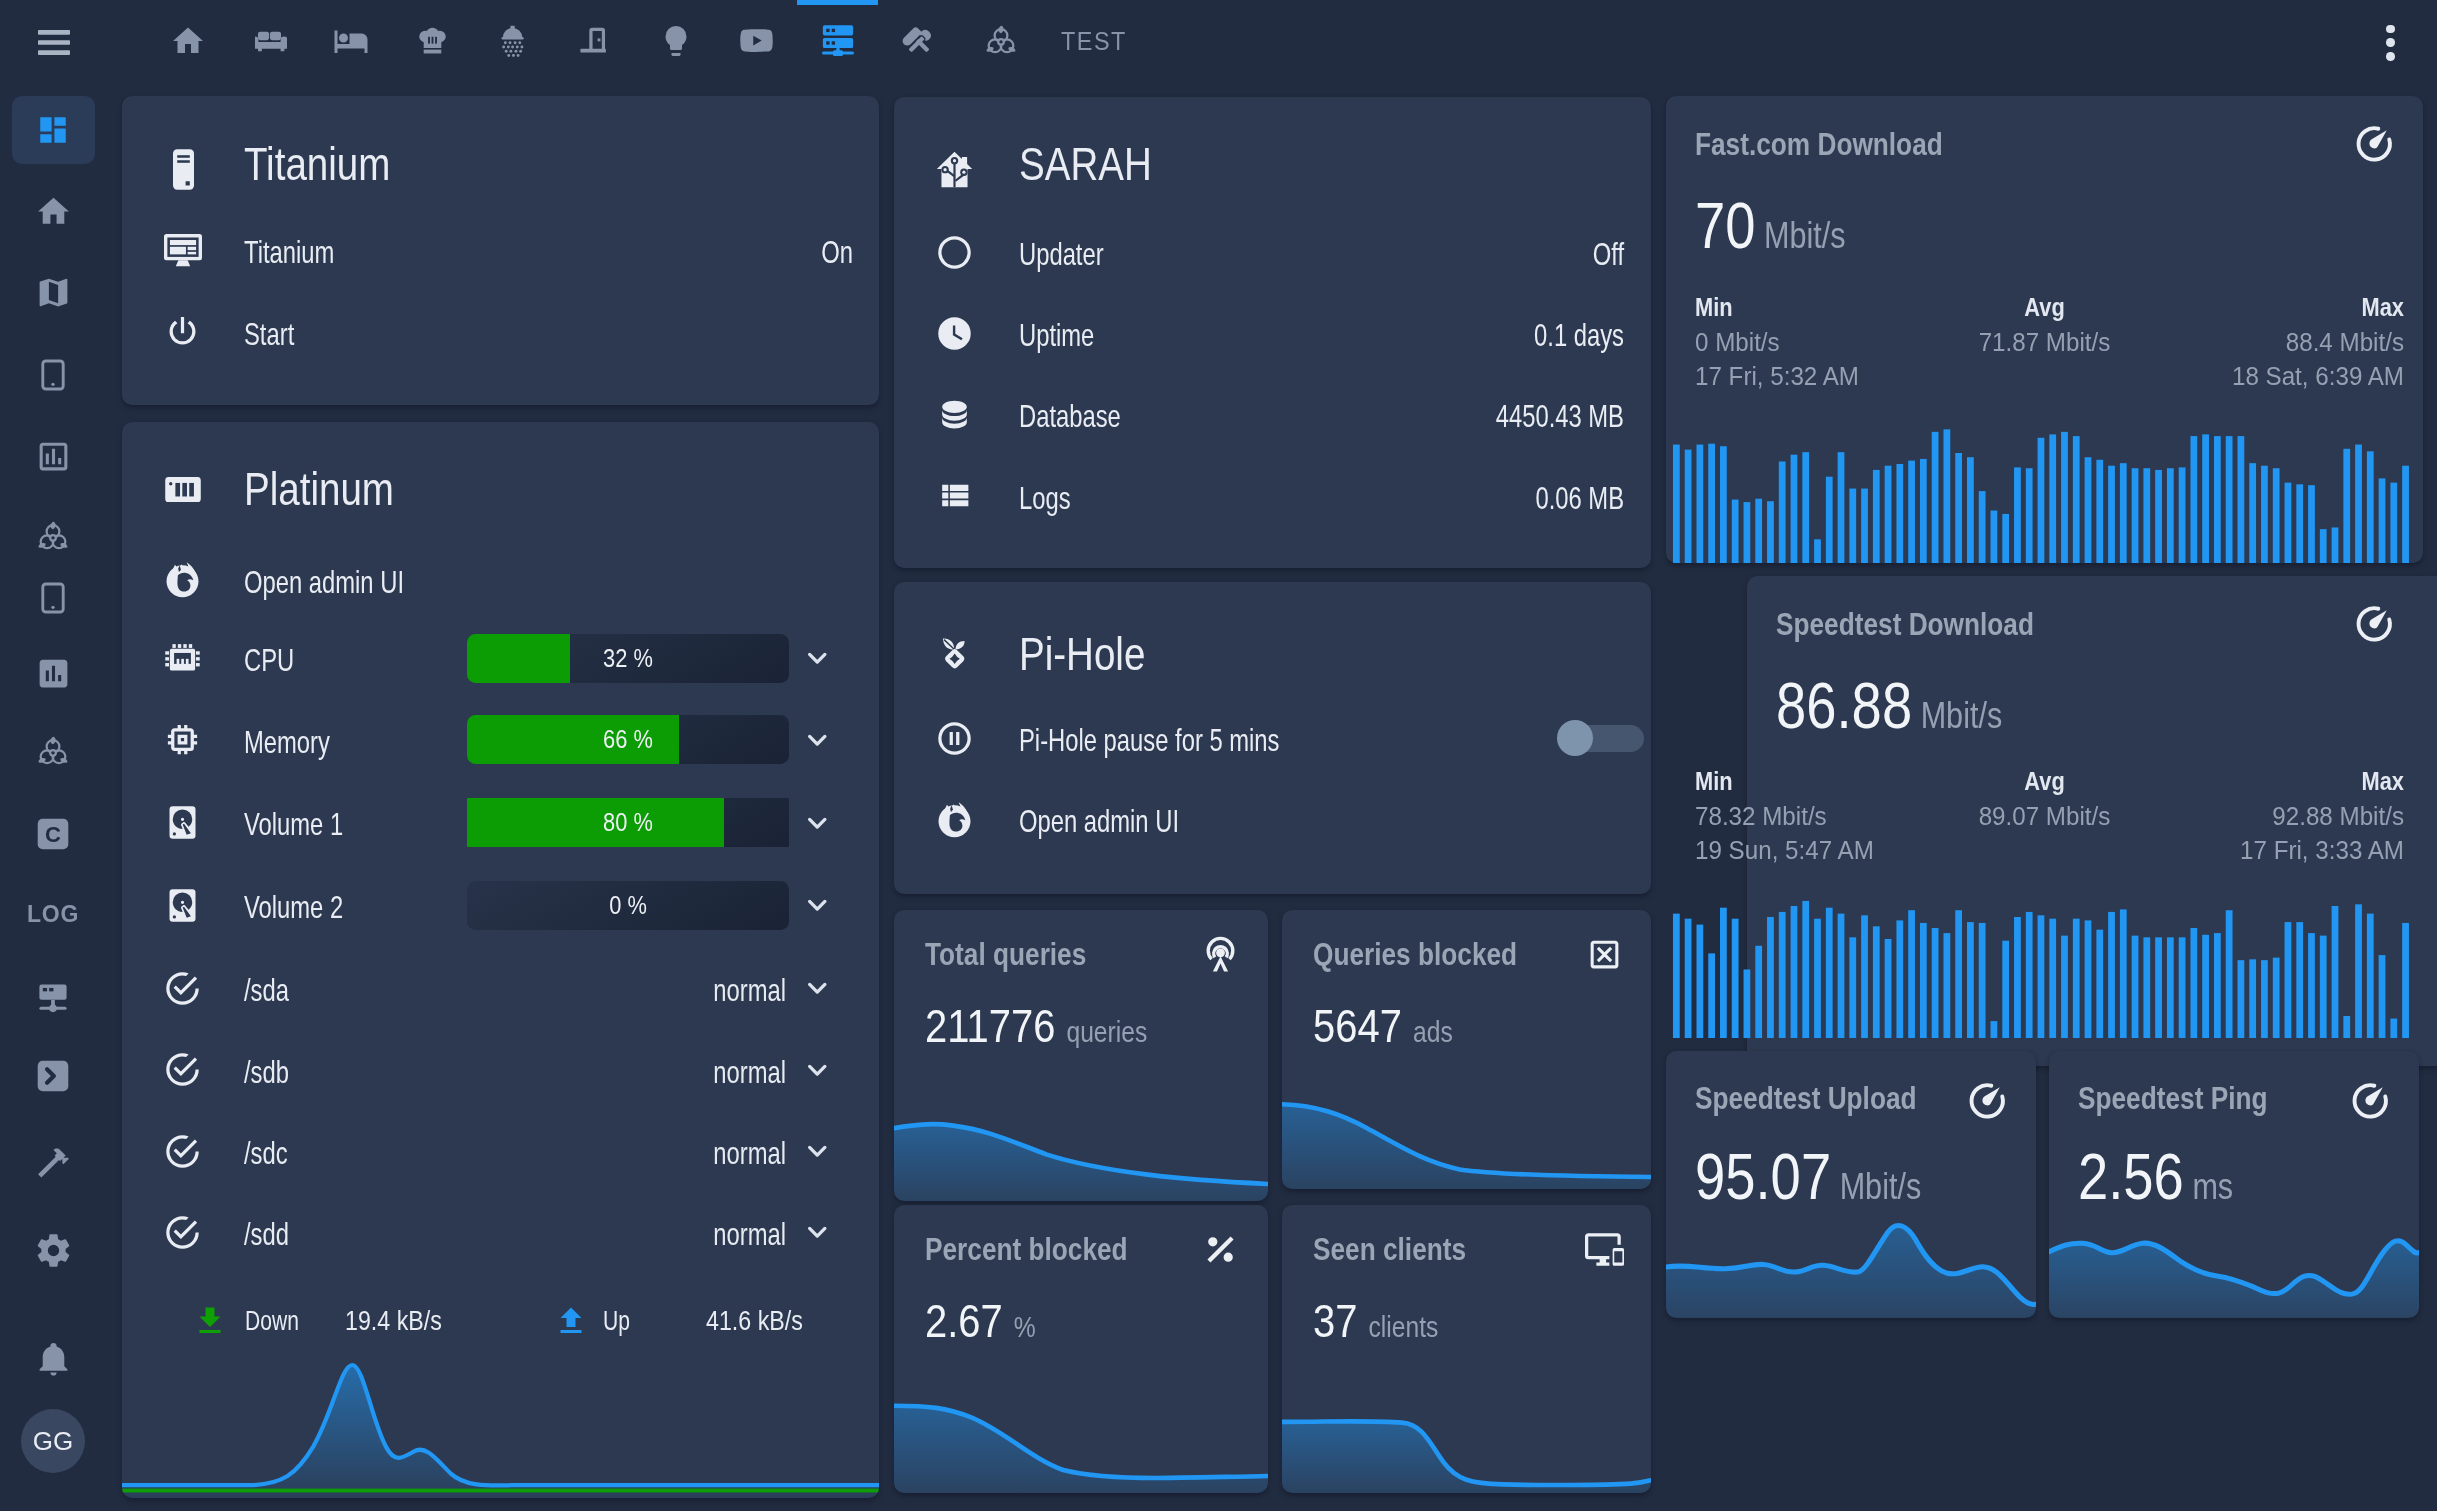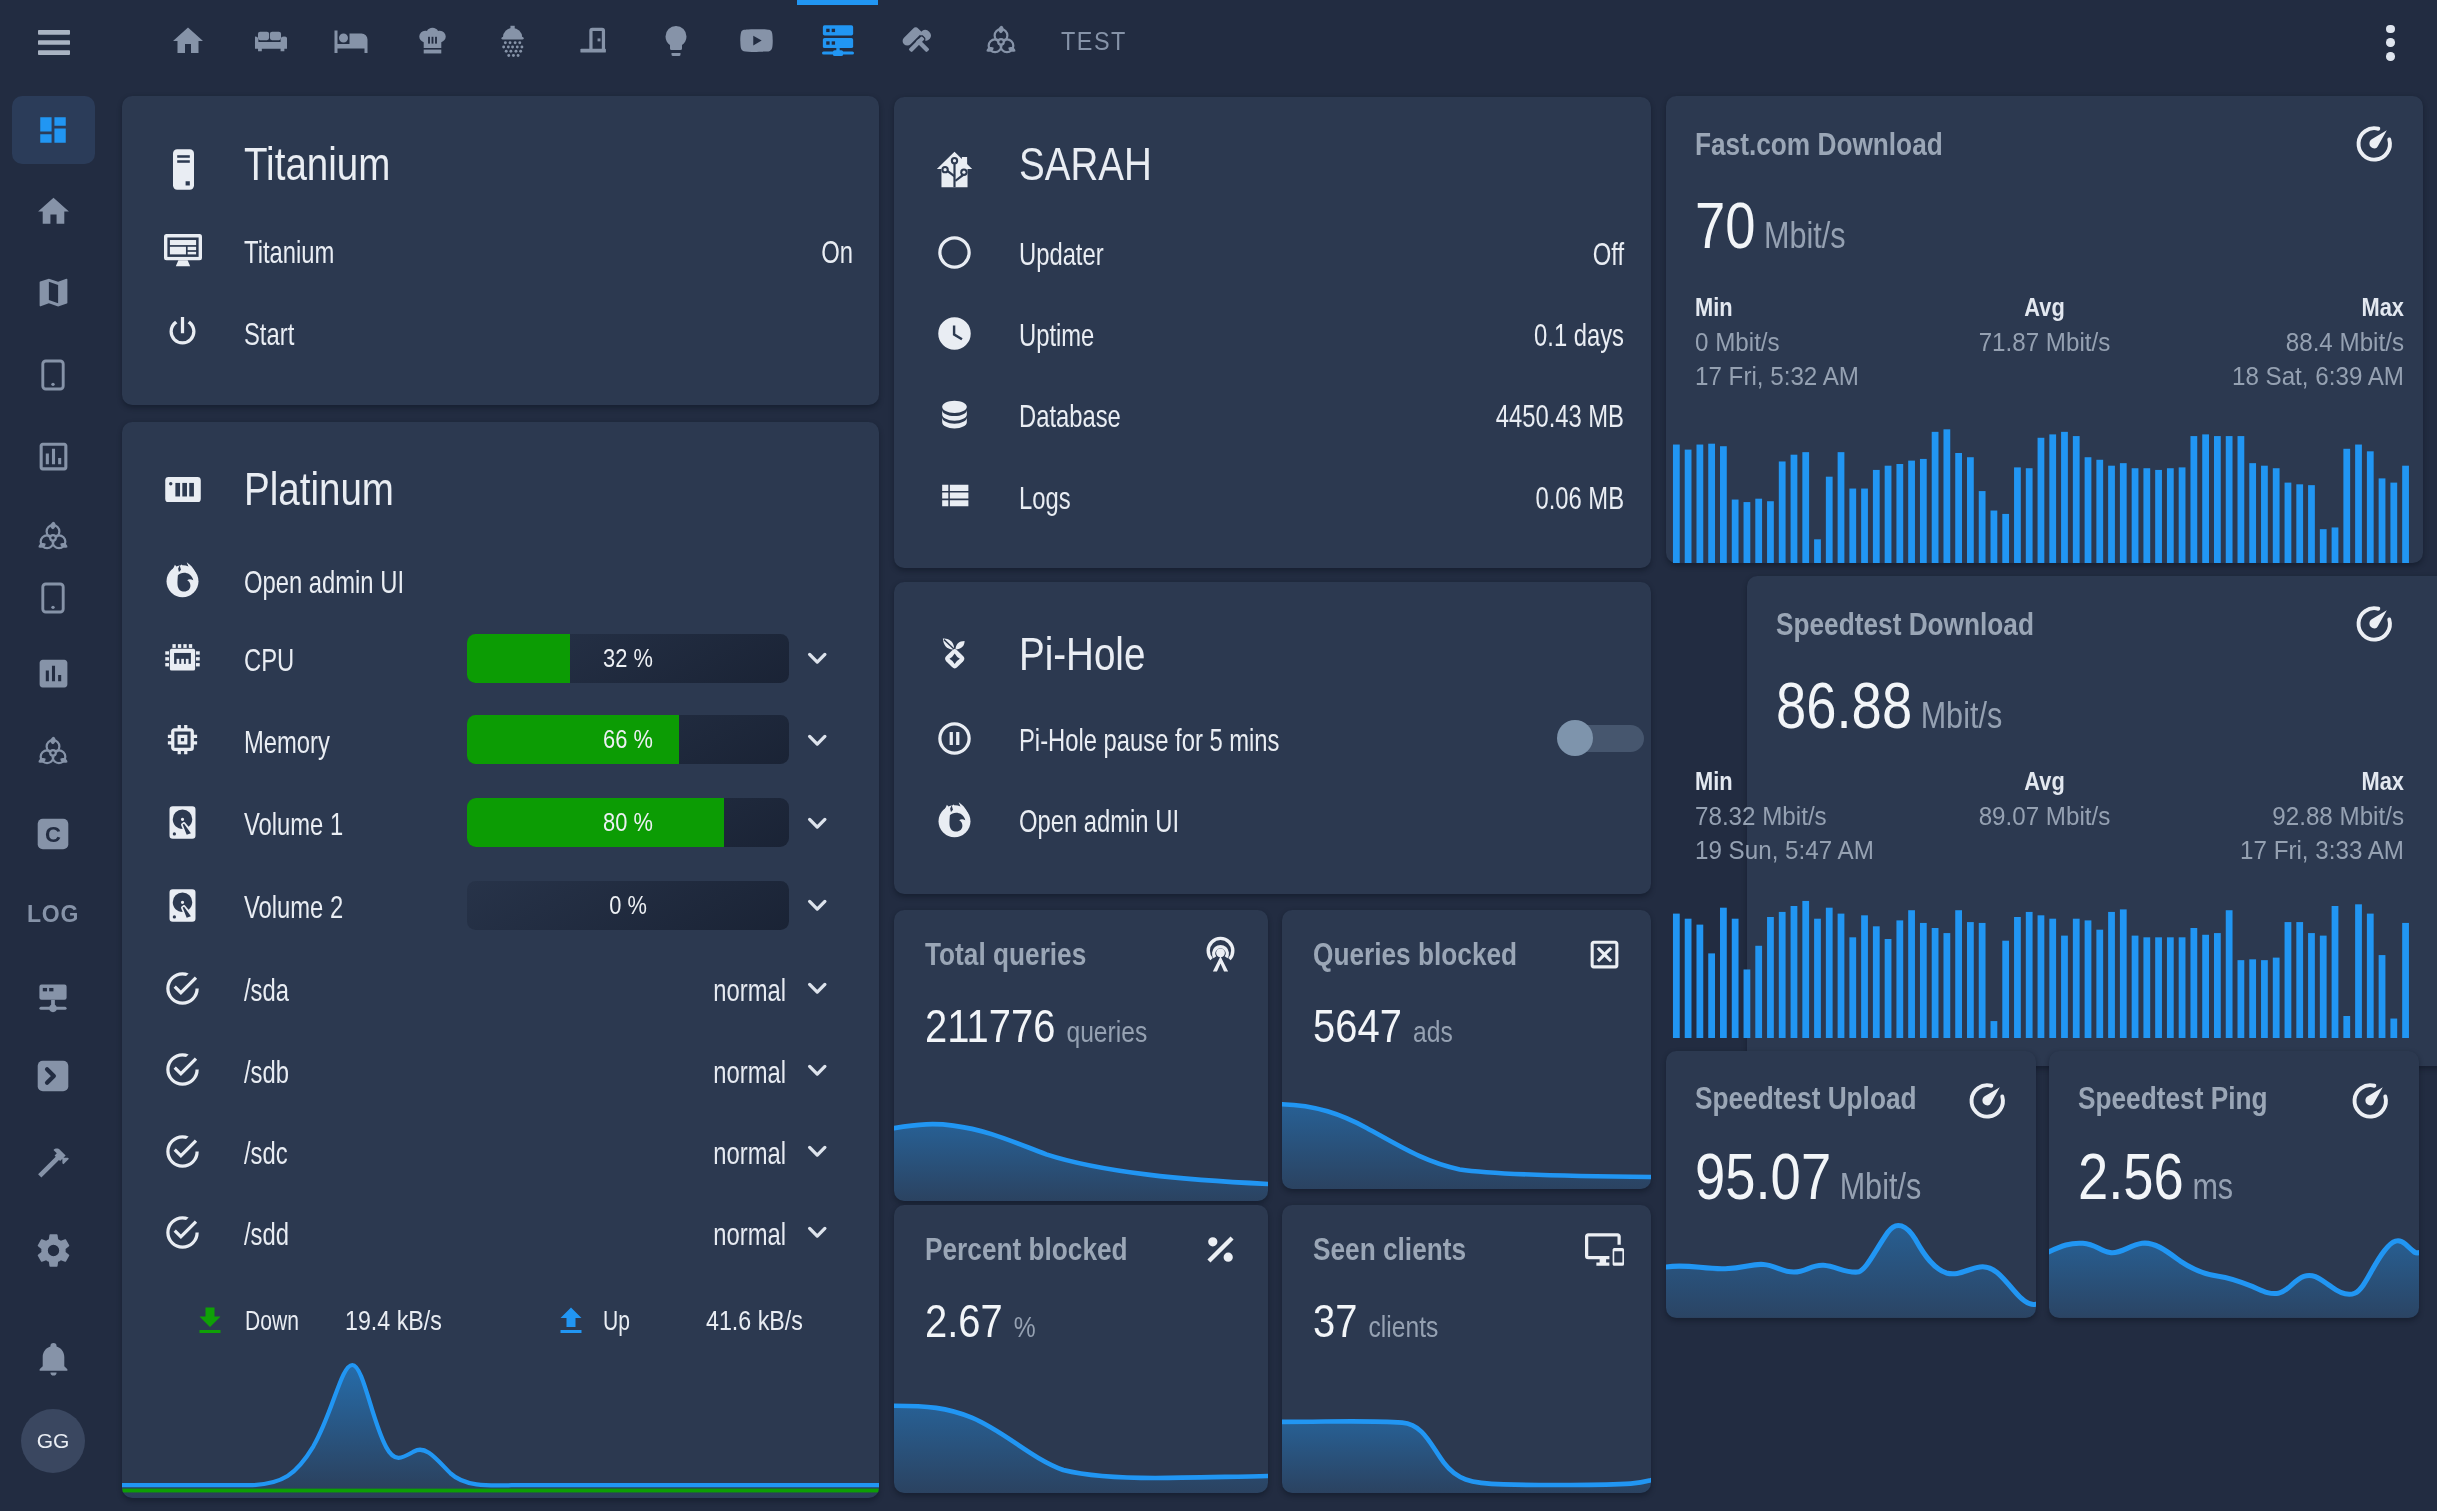--- a/index.html
+++ b/index.html
@@ -167,21 +167,21 @@
 <svg style="position:absolute;left:35px;top:1144px" width="37" height="37" viewBox="0 0 24 24" fill="#8693a8">
     <path d="M2,19.63L13.43,8.2L12.72,7.5L14.14,6.07L12,3.89C13.2,2.7 15.09,2.7 16.27,3.89L19.87,7.5L18.45,8.91H21.29L22,9.62L18.45,13.21L17.74,12.5V9.62L16.27,11.04L15.56,10.33L4.13,21.76L2,19.63Z"></path>
   </svg>
 <svg style="position:absolute;left:34px;top:1231px" width="39" height="39" viewBox="0 0 24 24" fill="#8693a8">
     <path d="M12,15.5A3.5,3.5 0 0,1 8.5,12A3.5,3.5 0 0,1 12,8.5A3.5,3.5 0 0,1 15.5,12A3.5,3.5 0 0,1 12,15.5M19.43,12.97C19.47,12.65 19.5,12.33 19.5,12C19.5,11.67 19.47,11.34 19.43,11L21.54,9.37C21.73,9.22 21.78,8.95 21.66,8.73L19.66,5.27C19.54,5.05 19.27,4.96 19.05,5.05L16.56,6.05C16.04,5.66 15.5,5.32 14.87,5.07L14.5,2.42C14.46,2.18 14.25,2 14,2H10C9.75,2 9.54,2.18 9.5,2.42L9.13,5.07C8.5,5.32 7.96,5.66 7.44,6.05L4.95,5.05C4.73,4.96 4.46,5.05 4.34,5.27L2.34,8.73C2.21,8.95 2.27,9.22 2.46,9.37L4.57,11C4.53,11.34 4.5,11.67 4.5,12C4.5,12.33 4.53,12.65 4.57,12.97L2.46,14.63C2.27,14.78 2.21,15.05 2.34,15.27L4.34,18.73C4.46,18.95 4.73,19.03 4.95,18.95L7.44,17.94C7.96,18.34 8.5,18.68 9.13,18.93L9.5,21.58C9.54,21.82 9.75,22 10,22H14C14.25,22 14.46,21.82 14.5,21.58L14.87,18.93C15.5,18.67 16.04,18.34 16.56,17.94L19.05,18.95C19.27,19.03 19.54,18.95 19.66,18.73L21.66,15.27C21.78,15.05 21.73,14.78 21.54,14.63L19.43,12.97Z"></path>
   </svg>
 <svg style="position:absolute;left:35px;top:1340px" width="37" height="37" viewBox="0 0 24 24" fill="#8693a8">
     <path d="M21,19V20H3V19L5,17V11C5,7.9 7.03,5.17 10,4.29C10,4.19 10,4.1 10,4A2,2 0 0,1 12,2A2,2 0 0,1 14,4C14,4.1 14,4.19 14,4.29C16.97,5.17 19,7.9 19,11V17L21,19M14,21A2,2 0 0,1 12,23A2,2 0 0,1 10,21"></path>
   </svg>
 <div class="abs" style="left:21px;top:1409px;width:64px;height:64px;border-radius:50%;background:#3a4760"></div>
-<div class="abs" style="left:53px;top:1441px;transform:translate(-50%,-50%);font-size:21px;color:#e9edf3">GG</div>
+<div class="abs" style="left:53px;top:1441px;transform:translate(-50%,-50%);font-size:26px;color:#e9edf3">GG</div>
 <div class="card" style="left:122px;top:96px;width:757px;height:309px"></div>
 <svg style="position:absolute;left:173px;top:149px" width="21" height="41" viewBox="0 0 25 48" fill="#e9edf3">
     <rect x="0" y="0" width="25" height="48" rx="5"></rect>
     <rect x="5" y="7" width="15" height="3" fill="#2c3950"></rect>
     <rect x="5" y="13" width="15" height="3" fill="#2c3950"></rect>
     <rect x="15" y="38" width="5" height="5" fill="#2c3950"></rect>
   </svg>
 <div class="ct" style="left:244px;top:163px">Titanium</div>
 <svg style="position:absolute;left:164px;top:234px" width="38" height="34" viewBox="0 0 45 40" fill="#e9edf3">
     <rect x="0" y="0" width="45" height="31" rx="3"></rect>
@@ -247,21 +247,21 @@
   </svg>
 <div class="rl" style="left:244px;top:907px">Volume 2</div>
 <div class="abs" style="left:467px;top:634px;width:322px;height:49px;border-radius:8.5px;background:linear-gradient(150deg,#273349,#1a2335);overflow:hidden">
     <div class="abs" style="left:0;top:0;width:103px;height:49px;background:#0c9c04"></div>
     <div class="abs" style="left:0;top:50%;transform:translateY(-52%) scaleX(0.84);width:322px;text-align:center;font-size:26px;color:#edf0f4">32 %</div>
   </div>
 <div class="abs" style="left:467px;top:715px;width:322px;height:49px;border-radius:8.5px;background:linear-gradient(150deg,#273349,#1a2335);overflow:hidden">
     <div class="abs" style="left:0;top:0;width:212px;height:49px;background:#0c9c04"></div>
     <div class="abs" style="left:0;top:50%;transform:translateY(-52%) scaleX(0.84);width:322px;text-align:center;font-size:26px;color:#edf0f4">66 %</div>
   </div>
-<div class="abs" style="left:467px;top:798px;width:322px;height:49px;border-radius:9px;background:linear-gradient(150deg,#273349,#1a2335);overflow:hidden">
+<div class="abs" style="left:467px;top:798px;width:322px;height:49px;border-radius:1px;background:linear-gradient(150deg,#273349,#1a2335);overflow:hidden">
     <div class="abs" style="left:0;top:0;width:257px;height:49px;background:#0c9c04"></div>
     <div class="abs" style="left:0;top:50%;transform:translateY(-52%) scaleX(0.84);width:322px;text-align:center;font-size:26px;color:#edf0f4">80 %</div>
   </div>
 <div class="abs" style="left:467px;top:881px;width:322px;height:49px;border-radius:8.5px;background:linear-gradient(150deg,#273349,#1a2335);overflow:hidden">
     <div class="abs" style="left:0;top:50%;transform:translateY(-52%) scaleX(0.84);width:322px;text-align:center;font-size:26px;color:#edf0f4">0 %</div>
   </div>
 <svg style="position:absolute;left:802px;top:643px" width="30.5" height="30.5" viewBox="0 0 24 24" fill="none" stroke="#dde3ec" stroke-width="2.6" stroke-linecap="round" stroke-linejoin="round">
     <path d="M6,9 L12,15 L18,9"></path>
   </svg>
 <svg style="position:absolute;left:802px;top:725px" width="30.5" height="30.5" viewBox="0 0 24 24" fill="none" stroke="#dde3ec" stroke-width="2.6" stroke-linecap="round" stroke-linejoin="round">

